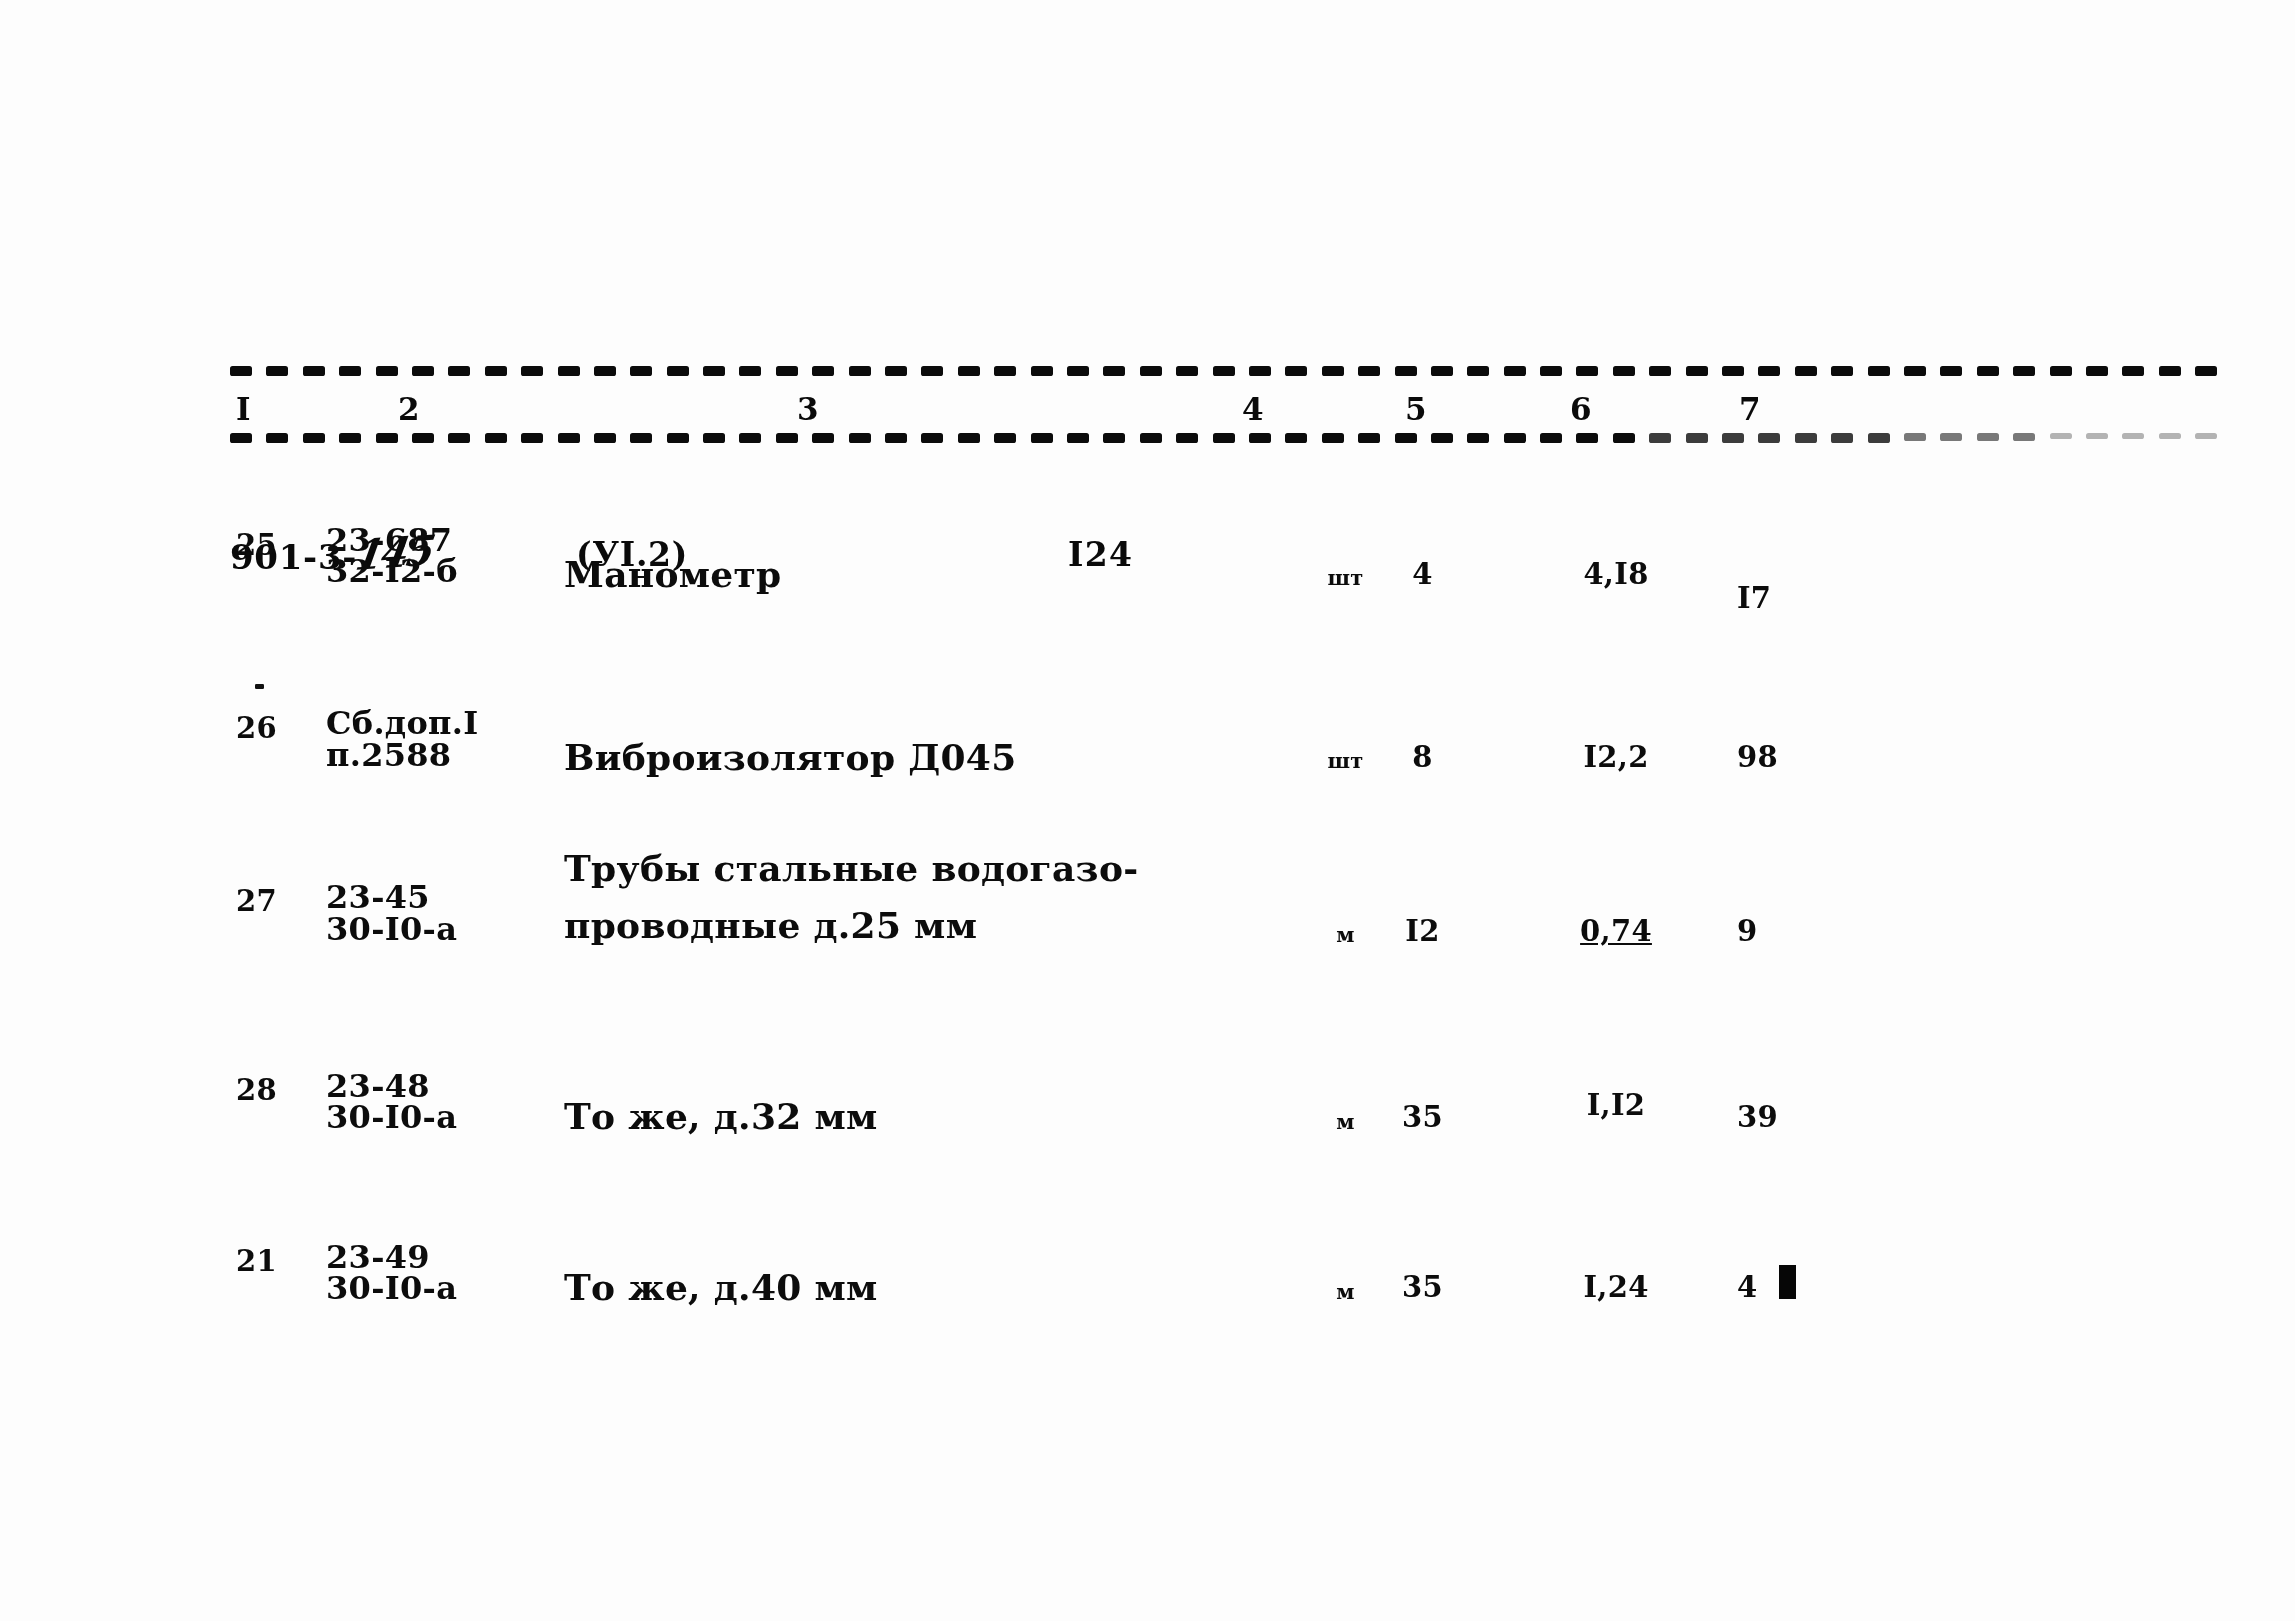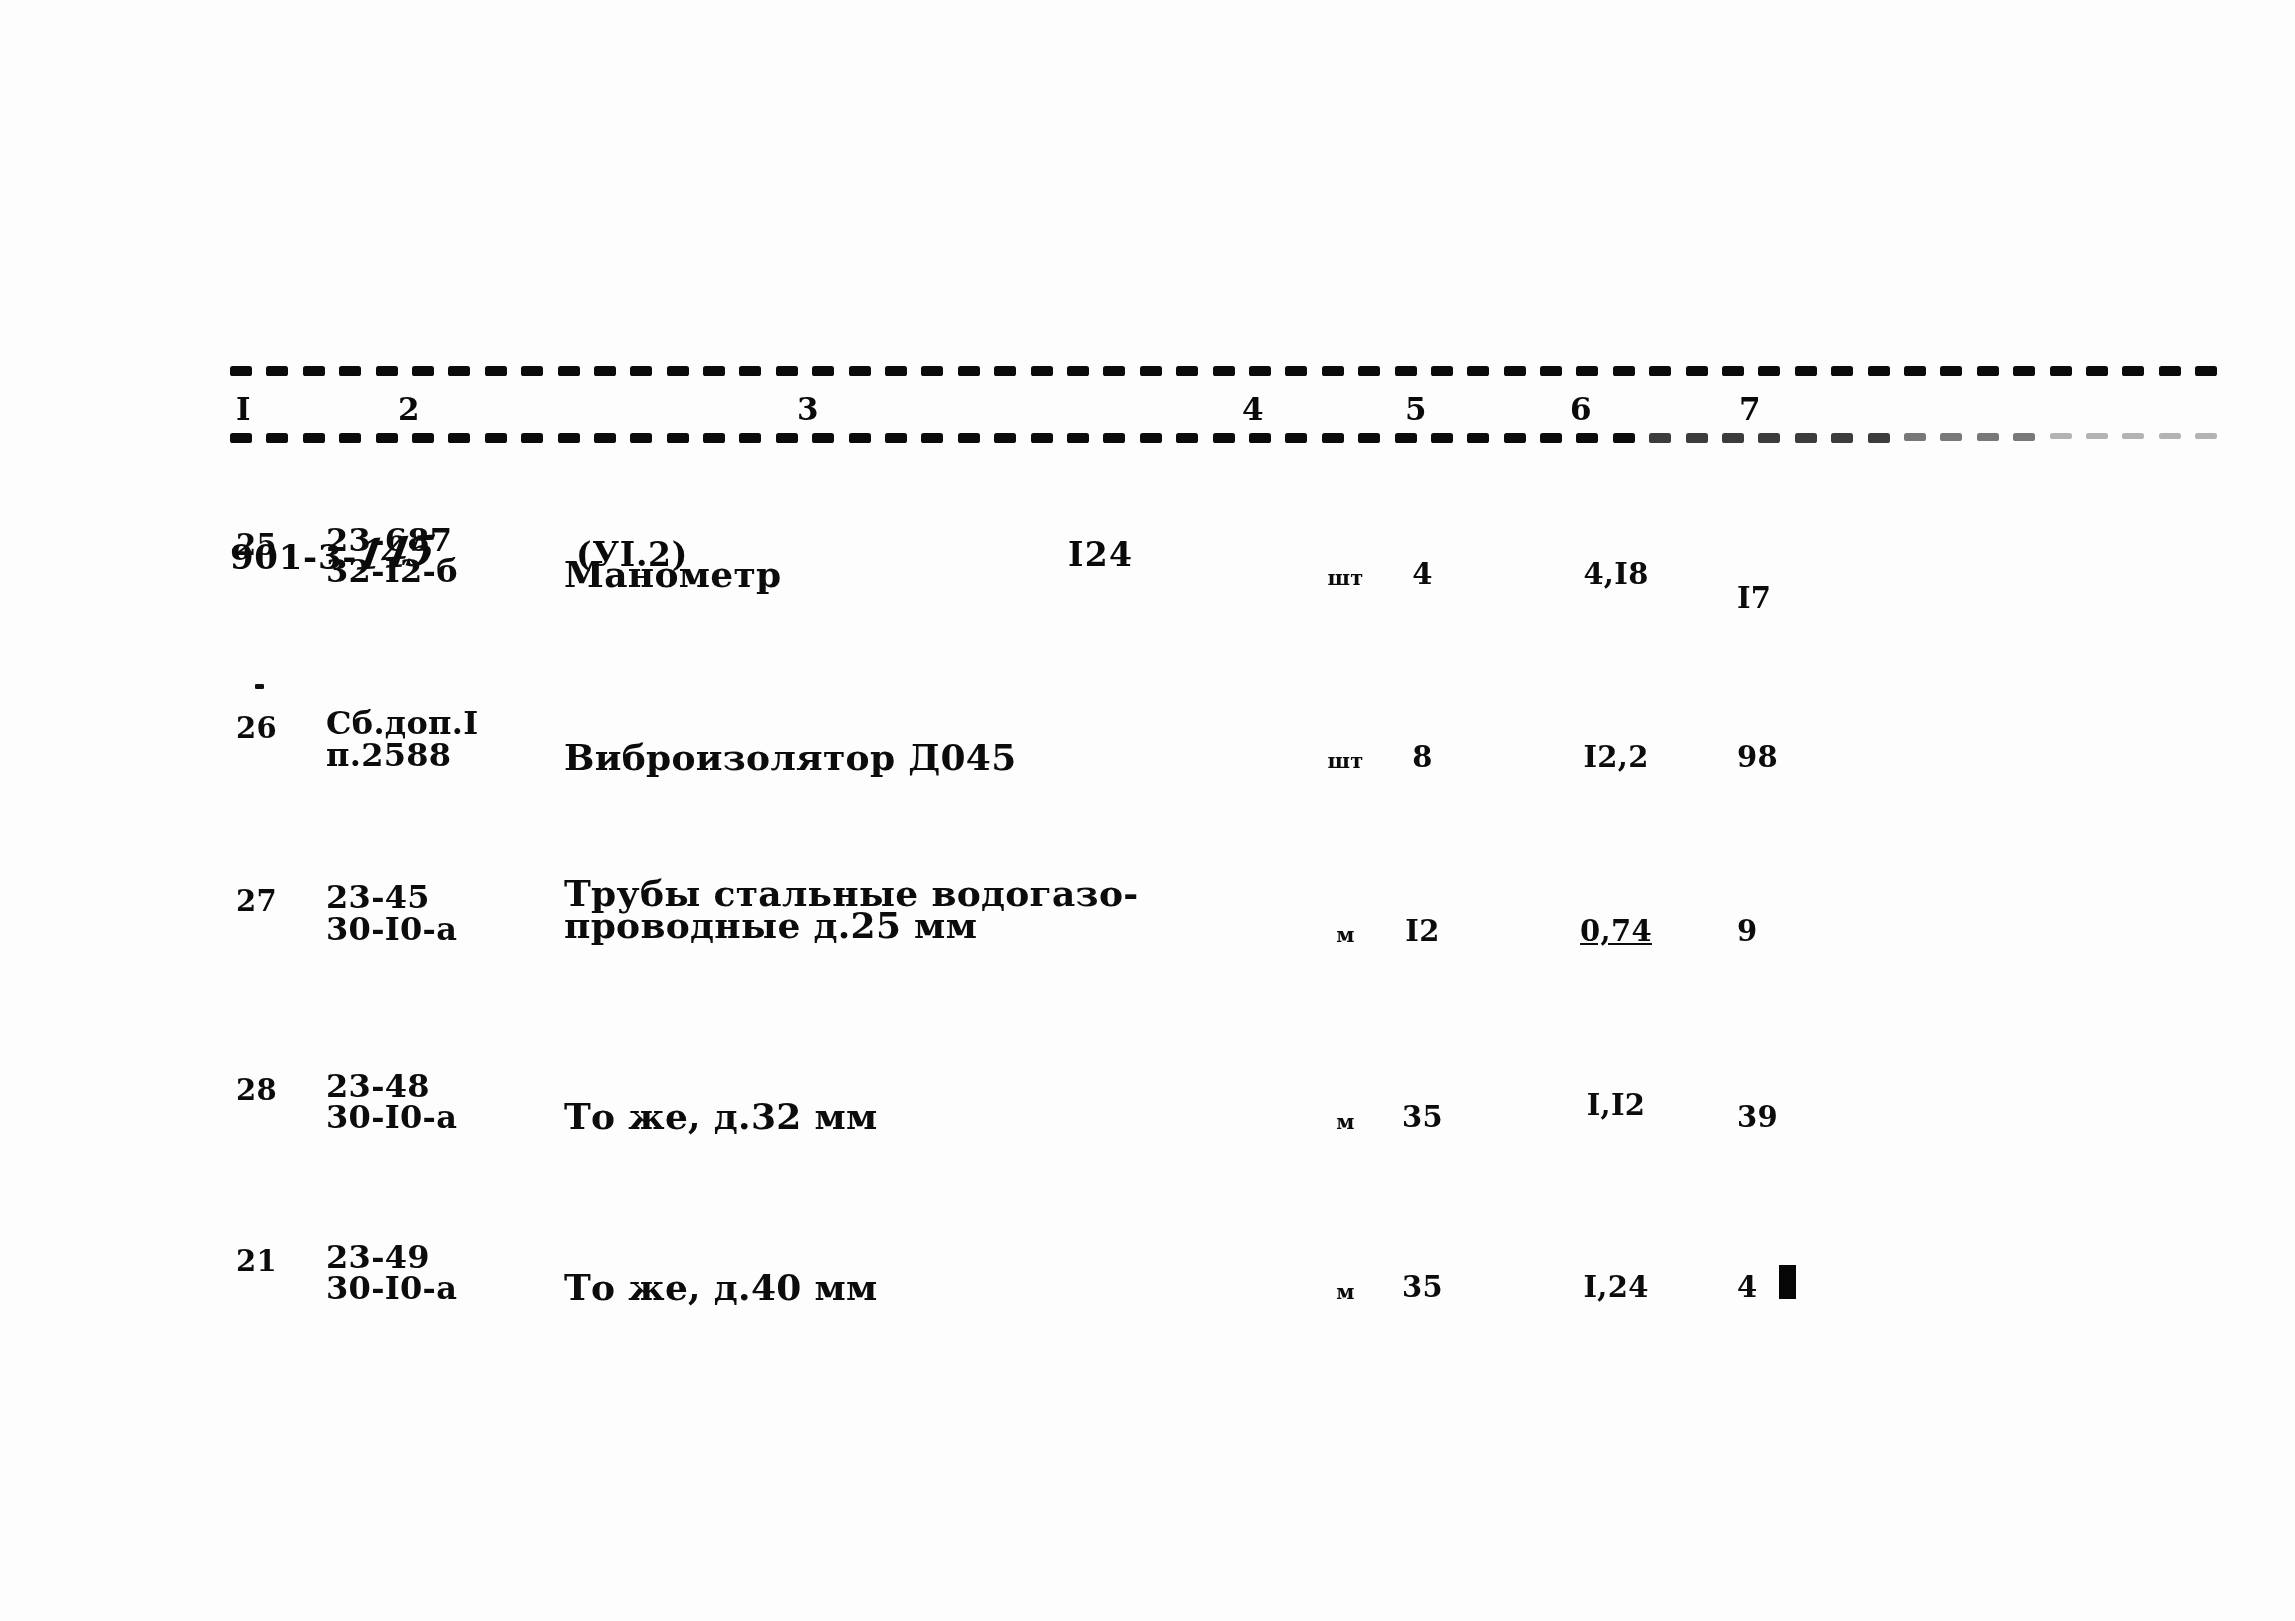--- a/index.html
+++ b/index.html
@@ -184,21 +184,21 @@
     <div class="cell c-unit" style="top:742px;">шт</div>
     <div class="cell c-qty" style="top:739px;">8</div>
     <div class="cell c-price" style="top:739px;">I2,2</div>
     <div class="cell c-total" style="top:739px;">98</div>
   </div>
 
   <div class="row" style="top:0;">
     <div class="cell c-num" style="top:883px;">27</div>
     <div class="cell c-code" style="top:879px;">23-45</div>
     <div class="cell c-code" style="top:911px;">30-I0-а</div>
-    <div class="cell c-name" style="top:875px;">Трубы стальные водогазо-</div>
+    <div class="cell c-name" style="top:850px;">Трубы стальные водогазо-</div>
     <div class="cell c-name" style="top:907px;">проводные д.25 мм</div>
     <div class="cell c-unit" style="top:916px;">м</div>
     <div class="cell c-qty" style="top:913px;">I2</div>
     <div class="cell c-price" style="top:913px;text-decoration:underline;">0,74</div>
     <div class="cell c-total" style="top:913px;">9</div>
   </div>
 
   <div class="row" style="top:0;">
     <div class="cell c-num" style="top:1072px;">28</div>
     <div class="cell c-code" style="top:1068px;">23-48</div>

